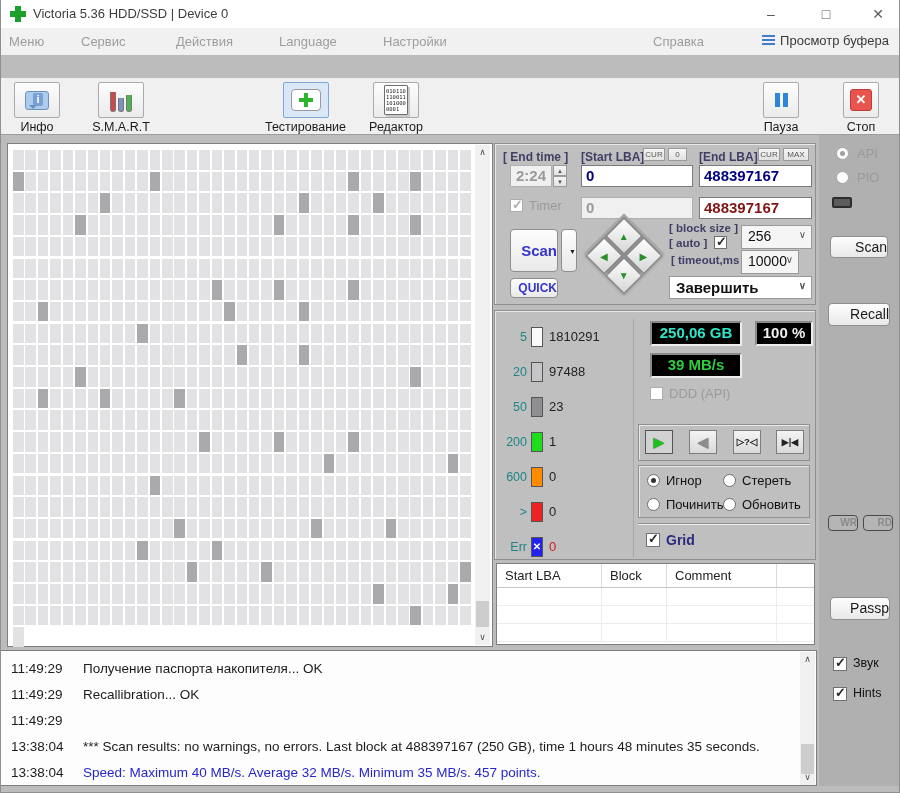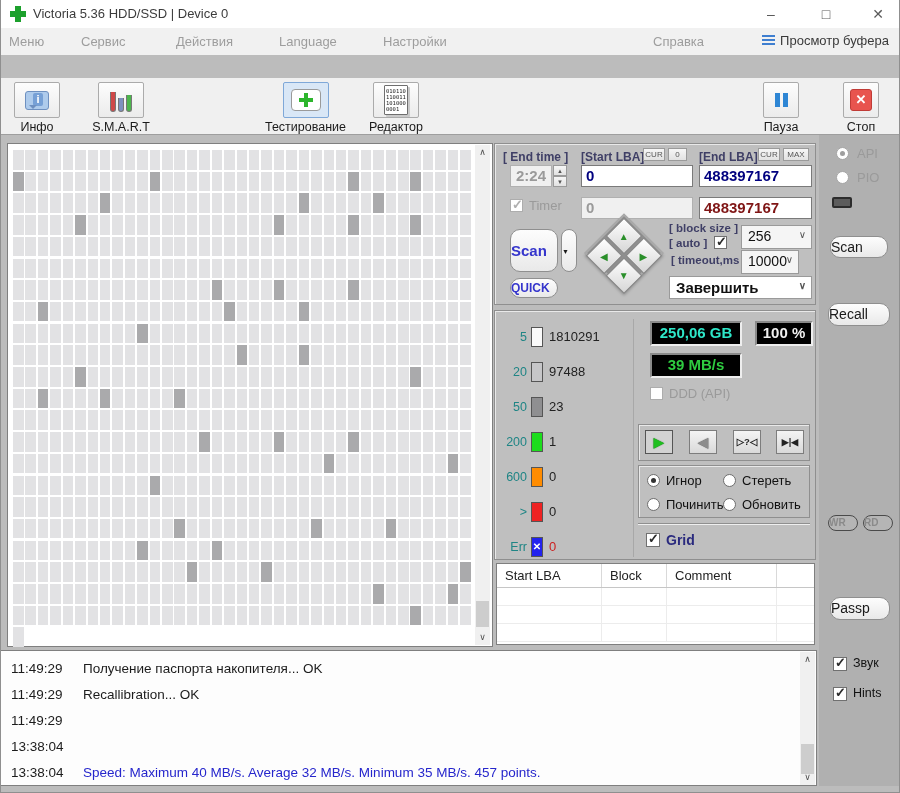--- a/index.html
+++ b/index.html
@@ -54,21 +54,21 @@
   .sb { position:absolute; background:#f0f0f0; }
   .sb .arrow { position:absolute; left:0; width:100%; height:15px; color:#505050; font-size:9px; text-align:center; line-height:15px; }
   .sb .thumb { position:absolute; left:1px; right:1px; background:#cdcdcd; }
   
   .lbl { position:absolute; font-size:12px; font-weight:bold; color:#3f3f66; white-space:nowrap; }
   .lbl.small { font-size:11.5px; }
   .inputbox { position:absolute; background:#fff; border:1px solid #7a7a7a; font-size:15px; font-weight:bold; color:#00007f; padding:1px 4px; line-height:18px; }
   .inputbox.dis { background:#f0f0f0; color:#9a9a9a; border-color:#b0b0b0; }
   .inputbox.red { color:#7f1515; }
   .minibtn { position:absolute; height:13px; background:linear-gradient(#f6f6f6,#e2e2e2); border:1px solid #9a9a9a; font-size:8px; color:#555; text-align:center; line-height:11px; }
-  .btn { position:absolute; background:linear-gradient(#fdfdfd,#e9e9e9); border:1px solid #8f8f8f; border-radius:10px; text-align:left; color:#1a1a1a; }
+  .btn { position:absolute; background:linear-gradient(#fdfdfd,#e9e9e9); border:1px solid #8f8f8f; border-radius:4px; text-align:right; color:#1a1a1a; }
   .btn.blue { color:#3535cc; font-weight:bold; }
   .combo { position:absolute; background:#f5f5f5; border:1px solid #9a9a9a; font-size:14px; color:#111; padding:2px 18px 0 6px; }
   .combo::after { content:"∨"; position:absolute; right:5px; top:3px; font-size:10px; color:#555; }
   .combo.bold { font-weight:bold; font-size:15px; background:#fff; }
   .cb { position:absolute; width:13px; height:13px; background:#fff; border:1px solid #707070; }
   .cb.checked::after { content:"✓"; position:absolute; left:1px; top:-3px; font-size:13px; font-weight:bold; color:#2a2a2a; }
   .cb.dis { border-color:#adadad; }
   .cb.dis::after { color:#b0b0b0; }
   .radio { position:absolute; width:13px; height:13px; border-radius:50%; background:#fff; border:1px solid #6e6e6e; }
   .radio.sel::after { content:""; position:absolute; left:3px; top:3px; width:5px; height:5px; border-radius:50%; background:#333; }
@@ -1182,20 +1182,21 @@
         </div>
         <div class="log-row">
           <div class="time">11:49:29</div>
           <div class="msg">Recallibration... OK</div>
         </div>
         <div class="log-row">
           <div class="time">11:49:29</div>
         </div>
         <div class="log-row">
           <div class="time">13:38:04</div>
+          <div class="msg">*** Scan results: no warnings, no errors. Last block at 488397167 (250 GB), time 1 hours 48 minutes 35 seconds.</div>
         </div>
         <div class="log-row blue">
           <div class="time">13:38:04</div>
           <div class="msg">Speed: Maximum 40 MB/s. Average 32 MB/s. Minimum 35 MB/s. 457 points.</div>
         </div>
       </div>
     <div class="sb" style="left:799px; top:1px; width:15px; height:133px;">
       <div class="arrow" style="top:0;">∧</div>
       <div class="thumb" style="top:92px; height:30px;"></div>
       <div class="arrow" style="bottom:0;">∨</div>

